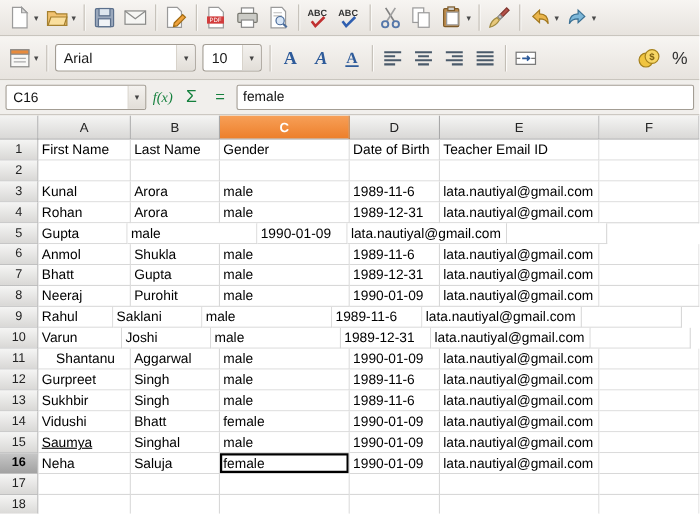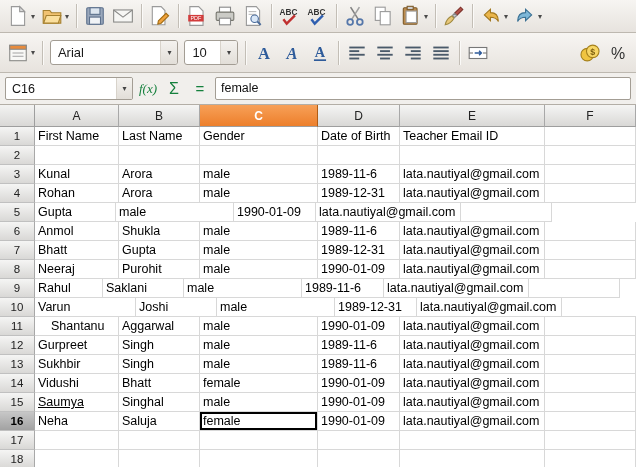--- a/index.html
+++ b/index.html
@@ -414,21 +414,21 @@
         <div class="row-hdr">9</div>
         <div class="cell" style="width: 68px;">Rahul</div>
         <div class="cell" style="width: 81px;">Saklani</div>
         <div class="cell" style="width: 118px;">male</div>
         <div class="cell" style="width: 82px;">1989-11-6</div>
         <div class="cell" style="width: 145px;">lata.nautiyal@gmail.com</div>
         <div class="cell" style="width: 91px;"></div>
       </div>
       <div class="sheet-row">
         <div class="row-hdr">10</div>
-        <div class="cell" style="width: 101px;">Varun</div>
+        <div class="cell" style="width: 76px;">Varun</div>
         <div class="cell" style="width: 81px;">Joshi</div>
         <div class="cell" style="width: 118px;">male</div>
         <div class="cell" style="width: 82px;">1989-12-31</div>
         <div class="cell" style="width: 145px;">lata.nautiyal@gmail.com</div>
         <div class="cell" style="width: 91px;"></div>
       </div>
       <div class="sheet-row">
         <div class="row-hdr">11</div>
         <div class="cell" style="width: 84px; padding-left: 16px;">Shantanu</div>
         <div class="cell" style="width: 81px;">Aggarwal</div>

